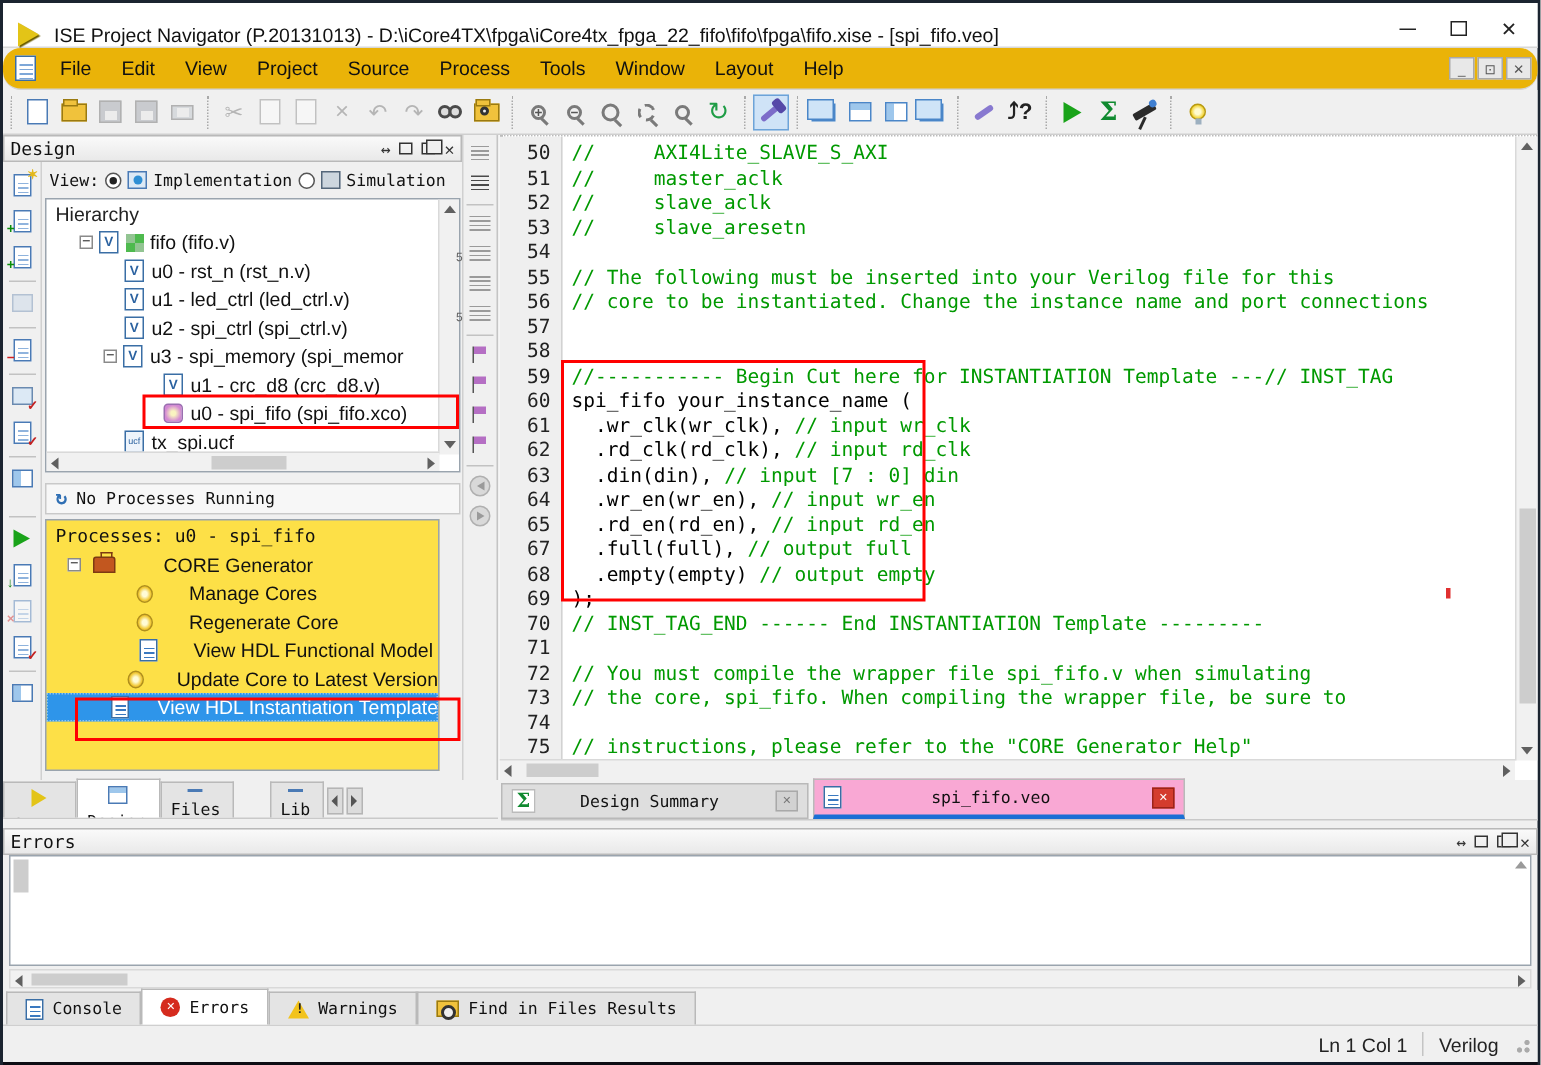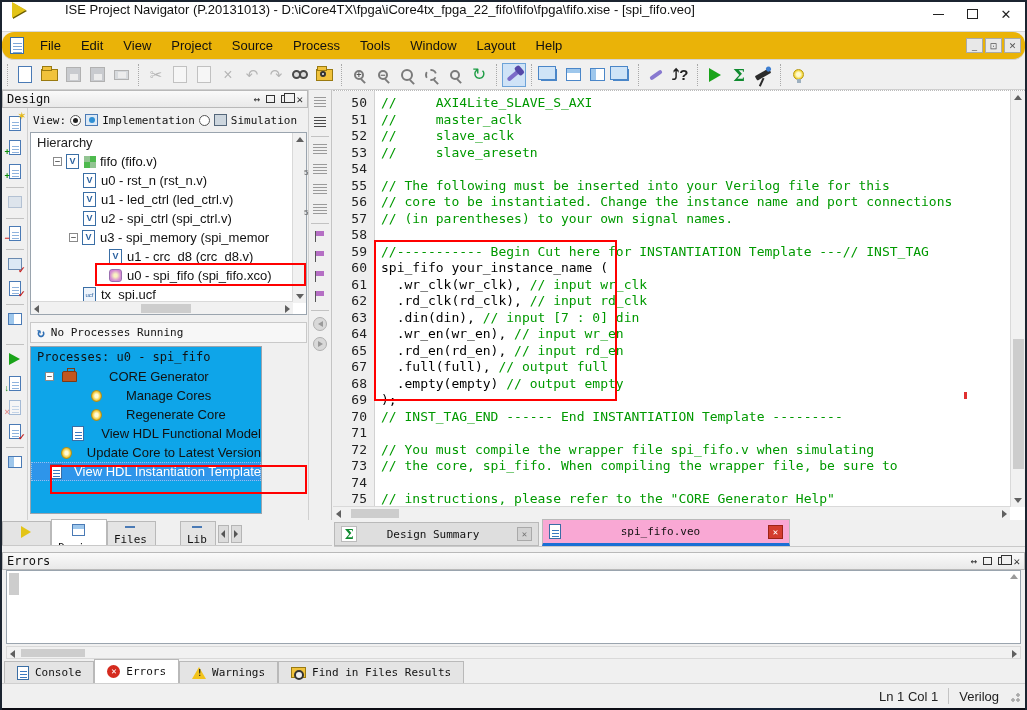--- a/index.html
+++ b/index.html
@@ -2,21 +2,21 @@
 <html><head>
 <meta charset="utf-8">
 <style>
   * { box-sizing: border-box; margin: 0; padding: 0; }
   html,body { width:1027px; height:710px; overflow:hidden; }
   body { font-family:"Liberation Sans", sans-serif; background:#888; }
   #win { position:relative; width:1027px; height:710px; background:#f0f0f0; border:2px solid #1b2430; }
   .abs { position:absolute; }
 
   
-  #titlebar { left:0; top:0; width:1023px; height:30px; background:#fff; display:flex; align-items:flex-start; border-bottom:1px solid #d8d8d8;gap:29px;}
+  #titlebar { left:0; top:0; width:1023px; height:30px; background:#fff; display:flex; align-items:flex-end; border-bottom:1px solid #d8d8d8;}
   .ise-logo { width:0; height:0; border-left:14px solid #e3c417; border-top:8px solid transparent; border-bottom:8px solid transparent; margin-left:10px; filter:drop-shadow(1px 1px 0 #6b5d00); }
   #title-text { margin-left:10px; font-size:13px; color:#111; white-space:nowrap; }
   .wctl { width:34px; height:24px; display:flex; align-items:center; justify-content:center; color:#222; font-size:13px; }
   .wctl .minbar { width:11px; height:0; border-bottom:1px solid #222; }
   .wctl .maxbox { width:11px; height:10px; border:1px solid #222; }
   #title-controls { margin-left:auto; display:flex; margin-right:2px; }
 
   
   #menubar { left:0; top:30px; width:1023px; height:28px; background:#eab308; display:flex; align-items:center; border-bottom:1px solid #d4d4d4;border-radius:12px; }
   .menu-item { padding:3px 10px; font-size:13px; color:#111; }
@@ -102,21 +102,21 @@
   .arr.dn { bottom:4px; border-top:5px solid #606060; }
   .hscroll { position:absolute; left:0; bottom:0; height:13px; background:#f1f1f1; border-top:1px solid #d9d9d9; }
   .harr { position:absolute; top:3px; width:0; height:0; border-top:4px solid transparent; border-bottom:4px solid transparent; }
   .harr.lf { left:3px; border-right:5px solid #606060; }
   .harr.rt { right:3px; border-left:5px solid #606060; }
   .thumb { position:absolute; background:#cdcdcd; }
 
   
   #proc-status { left:28px; top:320px; width:277px; height:21px; border:1px solid #c9c9c9; background:#f7f7f7; display:flex; align-items:center; font-family:"DejaVu Sans Mono",monospace; font-size:11px; color:#111; gap:6px; padding-left:6px; }
   .refresh-ic { color:#2f6fb4; font-size:13px; font-weight:bold; }
-  #proc-box { left:28px; top:344px; width:232px; height:168px; background:#0ea5e9; border:1px solid #9aa4ae; overflow:hidden; }
+  #proc-box { left:28px; top:344px; width:263px; height:168px; background:#fde047; border:1px solid #9aa4ae; overflow:hidden; }
   #proc-header { font-family:"DejaVu Sans Mono",monospace; font-size:12px; color:#111; padding:3px 0 3px 6px; }
   .prow { display:flex; align-items:center; height:19px; font-size:13px; color:#111; white-space:nowrap; }
   .prow.sel { background:#2e95ea; color:#fff; outline:1px dotted #90c4f2; outline-offset:-1px; }
   .toolbox { width:15px; height:11px; background:#c2571f; border:1px solid #7d3a12; border-radius:2px 2px 0 0; position:relative; margin-right:6px; flex:none;}
   .toolbox::before{ content:""; position:absolute; left:4px; top:-4px; width:6px; height:3px; border:1px solid #7d3a12; border-bottom:none; }
   .bulb-s { width:11px; height:12px; border-radius:50%; background:radial-gradient(#fffbd6 25%, #f0c62c 65%, #d98fcf 100%); border:1px solid #b08f1c; margin-right:6px; flex:none; }
   .docico { width:12px; height:15px; background:#fff; border:1px solid #3a6ea5; margin-right:6px; flex:none; background-image:repeating-linear-gradient(#fff 0 2px,#3a79c0 2px 3px); background-size:7px 9px; background-repeat:no-repeat; background-position:2px 3px; }
 
   
   #panel-tabs { left:0; top:518px; width:330px; height:26px; display:flex; align-items:flex-end; background:#f0f0f0; border-bottom:1px solid #c9c9c9; }
@@ -588,21 +588,21 @@
   <div class="abs" id="editor">
     <div id="gutter"></div>
     <div id="code-pane">
       <div class="cl"><span class="ln">50</span><span class="lnpad"></span><span class="cd"></span><span class="cm">//     AXI4Lite_SLAVE_S_AXI</span></div>
       <div class="cl"><span class="ln">51</span><span class="lnpad"></span><span class="cd"></span><span class="cm">//     master_aclk</span></div>
       <div class="cl"><span class="ln">52</span><span class="lnpad"></span><span class="cd"></span><span class="cm">//     slave_aclk</span></div>
       <div class="cl"><span class="ln">53</span><span class="lnpad"></span><span class="cd"></span><span class="cm">//     slave_aresetn</span></div>
       <div class="cl"><span class="ln">54</span><span class="lnpad"></span><span class="cd"></span><span class="cm"></span></div>
       <div class="cl"><span class="ln">55</span><span class="lnpad"></span><span class="cd"></span><span class="cm">// The following must be inserted into your Verilog file for this</span></div>
       <div class="cl"><span class="ln">56</span><span class="lnpad"></span><span class="cd"></span><span class="cm">// core to be instantiated. Change the instance name and port connections</span></div>
-      <div class="cl"><span class="ln">57</span><span class="lnpad"></span><span class="cd"></span><span class="cm">// (in parentheses) to your own signal names.</span></div>
+      <div class="cl"><span class="ln">57</span><span class="lnpad"></span><span class="cd"></span></div>
       <div class="cl"><span class="ln">58</span><span class="lnpad"></span><span class="cd"></span><span class="cm"></span></div>
       <div class="cl"><span class="ln">59</span><span class="lnpad"></span><span class="cd"></span><span class="cm">//----------- Begin Cut here for INSTANTIATION Template ---// INST_TAG</span></div>
       <div class="cl"><span class="ln">60</span><span class="lnpad"></span><span class="cd">spi_fifo your_instance_name (</span><span class="cm"></span></div>
       <div class="cl"><span class="ln">61</span><span class="lnpad"></span><span class="cd">  .wr_clk(wr_clk), </span><span class="cm">// input wr_clk</span></div>
       <div class="cl"><span class="ln">62</span><span class="lnpad"></span><span class="cd">  .rd_clk(rd_clk), </span><span class="cm">// input rd_clk</span></div>
       <div class="cl"><span class="ln">63</span><span class="lnpad"></span><span class="cd">  .din(din), </span><span class="cm">// input [7 : 0] din</span></div>
       <div class="cl"><span class="ln">64</span><span class="lnpad"></span><span class="cd">  .wr_en(wr_en), </span><span class="cm">// input wr_en</span></div>
       <div class="cl"><span class="ln">65</span><span class="lnpad"></span><span class="cd">  .rd_en(rd_en), </span><span class="cm">// input rd_en</span></div>
       <div class="cl"><span class="ln">67</span><span class="lnpad"></span><span class="cd">  .full(full), </span><span class="cm">// output full</span></div>
       <div class="cl"><span class="ln">68</span><span class="lnpad"></span><span class="cd">  .empty(empty) </span><span class="cm">// output empty</span></div>

